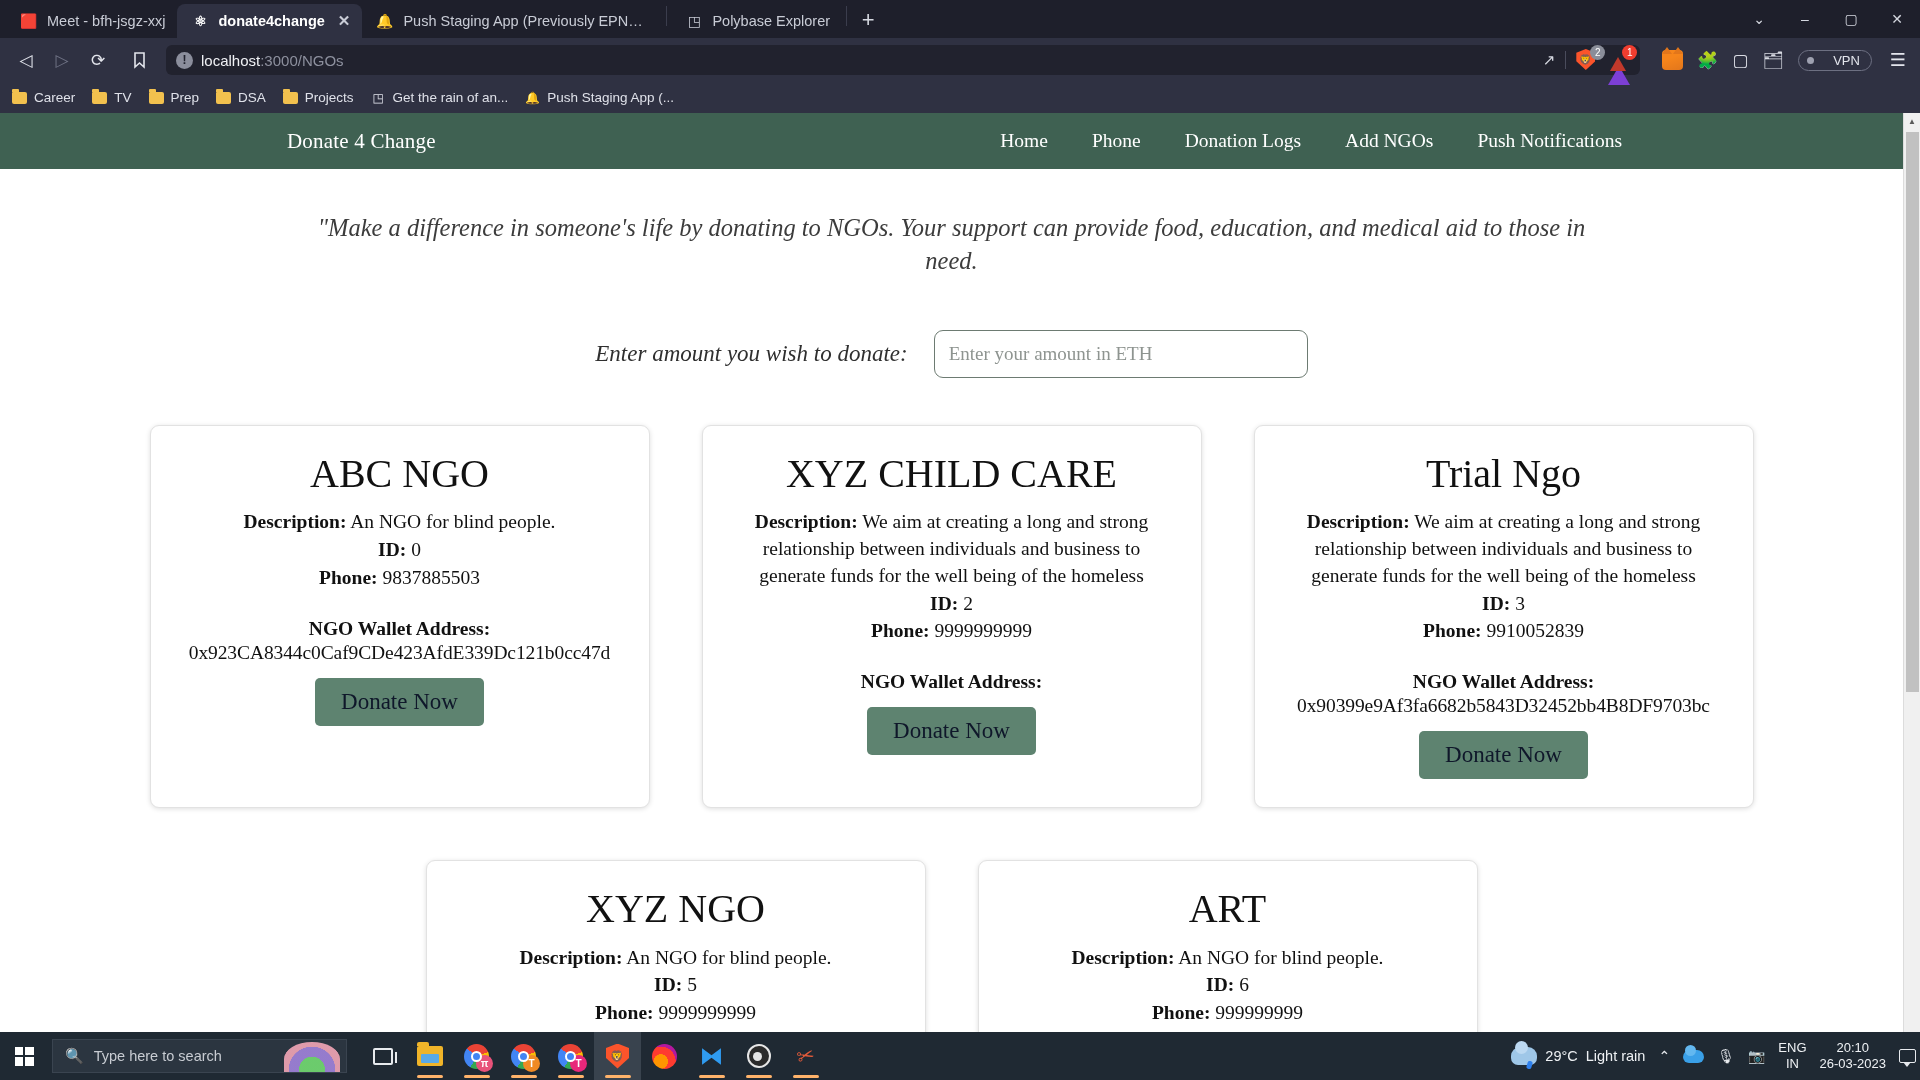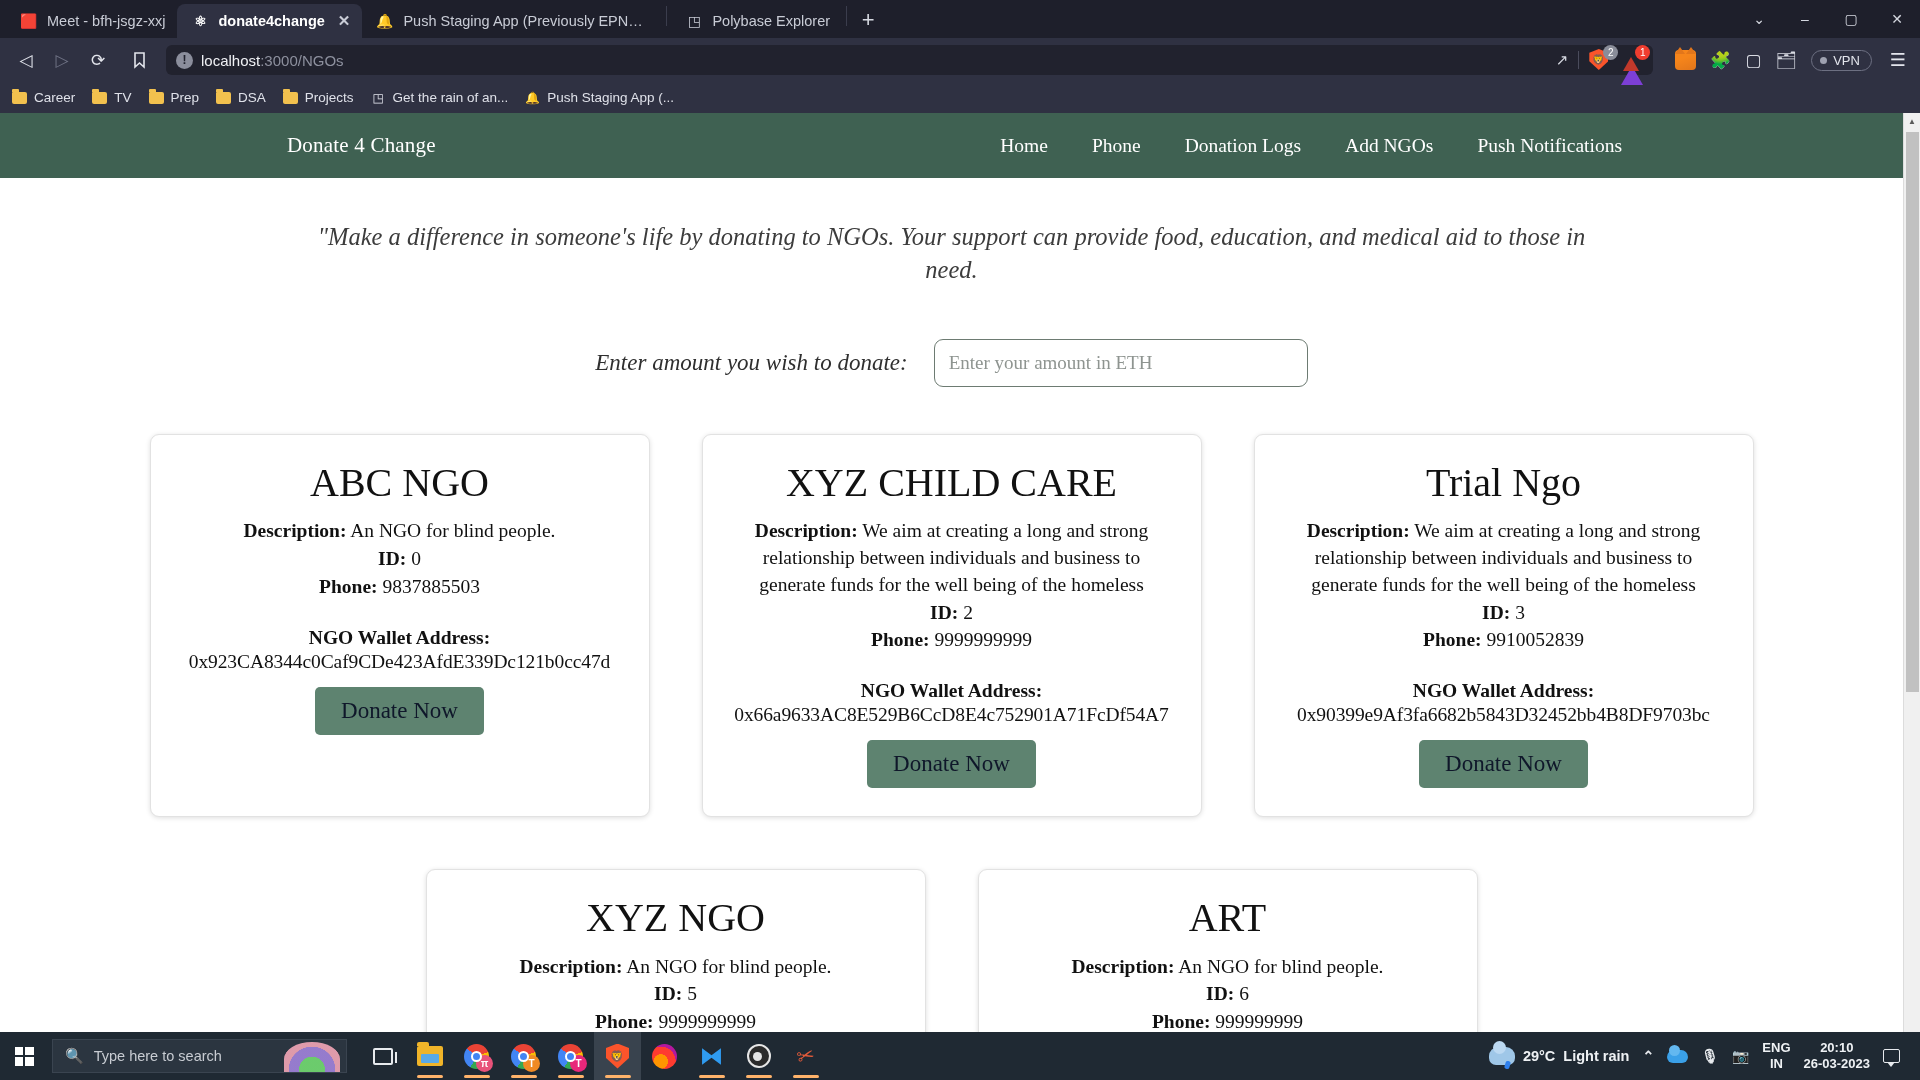--- a/index.html
+++ b/index.html
@@ -104,21 +104,21 @@
     position: relative;
   }
   .fox::before, .fox::after {
     content: ""; position: absolute; top: -3px; width: 0; height: 0;
     border-left: 5px solid transparent; border-right: 5px solid transparent;
     border-bottom: 7px solid #e2761b;
   }
   .fox::before { left: 0px; }
   .fox::after { right: 0px; }
   .vpn-pill {
-    display: flex; align-items: center; gap: 6px; border: 1px solid #6d7082;
+    display: flex; align-items: center; gap: 19px; border: 1px solid #6d7082;
     border-radius: 14px; padding: 2px 11px 2px 8px; color: #e3e5ec; font-size: 13px;
   }
   .vpn-dot { width: 7px; height: 7px; border-radius: 50%; background: #9ea1b0; }
   .hamburger { color: #e3e5ec; font-size: 18px; padding: 0 4px; }
 
   .bookmarkbar {
     height: 31px; background: #2f3142; display: flex; align-items: center;
     padding: 0 12px; gap: 17px; flex: none;
   }
   .bm { display: flex; align-items: center; gap: 7px; color: #dfe1e9; font-size: 13.5px; white-space: nowrap; }
@@ -133,21 +133,21 @@
   .bm-ico { width: 15px; font-size: 12px; text-align: center; flex: none; }
 
   
   .viewport {
     flex: 1; background: #ffffff; position: relative; overflow: hidden;
     display: flex;
   }
   .page { flex: 1; overflow: hidden; }
 
   .site-nav {
-    height: 65px; background: #3f6152; display: flex; align-items: center;
+    height: 56px; background: #3f6152; display: flex; align-items: center;
     padding: 0 0 0 0; position: relative;
   }
   .brand {
     color: #ffffff; font-family: "Liberation Serif", serif; font-size: 21px;
     margin-left: 287px; letter-spacing: .2px;
   }
   .navlinks {
     display: flex; align-items: center; gap: 44px; margin-left: auto; margin-right: 281px;
   }
   .navlink {
@@ -285,21 +285,21 @@
   .ico-obs {
     width: 24px; height: 24px; border-radius: 50%; background: #2b2b2b;
     border: 2px solid #e6e6e6; position: relative;
   }
   .ico-obs::after {
     content: ""; position: absolute; left: 4px; top: 6px; width: 9px; height: 9px;
     border-radius: 50%; background: #e6e6e6;
   }
   .ico-snip { font-size: 21px; color: #e05a3a; transform: rotate(-15deg); }
 
-  .tray { margin-left: auto; display: flex; align-items: center; gap: 13px; padding-right: 20px; font-weight: bold; }
+  .tray { margin-left: auto; display: flex; align-items: center; gap: 13px; padding-right: 4px; }
   .weather { display: flex; align-items: center; gap: 8px; color: #eef1f4; font-size: 14.5px; }
   .cloud-ico {
     width: 26px; height: 18px; background: #9fc7e8; border-radius: 9px 9px 7px 7px;
     position: relative;
   }
   .cloud-ico::before {
     content: ""; position: absolute; left: 4px; top: -6px; width: 13px; height: 13px;
     border-radius: 50%; background: #bcd9f2;
   }
   .cloud-ico::after {
@@ -483,21 +483,20 @@
           </div>
           <div class="card-line">
             <b>ID:</b>
             <span>2</span>
           </div>
           <div class="card-line">
             <b>Phone:</b>
             <span>9999999999</span>
           </div>
           <div class="card-wallet-label">NGO Wallet Address:</div>
-          <div class="card-wallet">0x66a9633AC8E529B6CcD8E4c752901A71FcDf54A7</div>
           <button class="donate-btn">Donate Now</button>
         </div>
 
         <div class="card">
           <div class="card-title">Trial Ngo</div>
           <div class="card-line">
             <b>Description:</b>
             <span>We aim at creating a long and strong relationship between individuals and business to generate funds for the well being of the homeless</span>
           </div>
           <div class="card-line">

